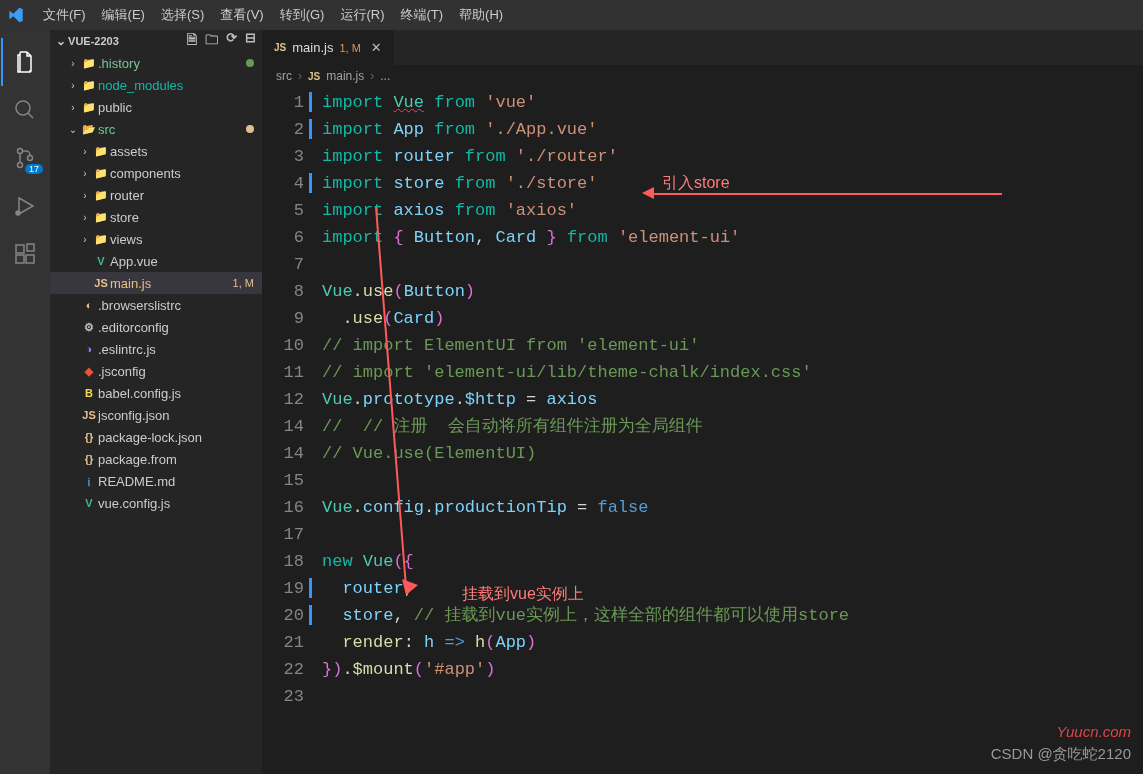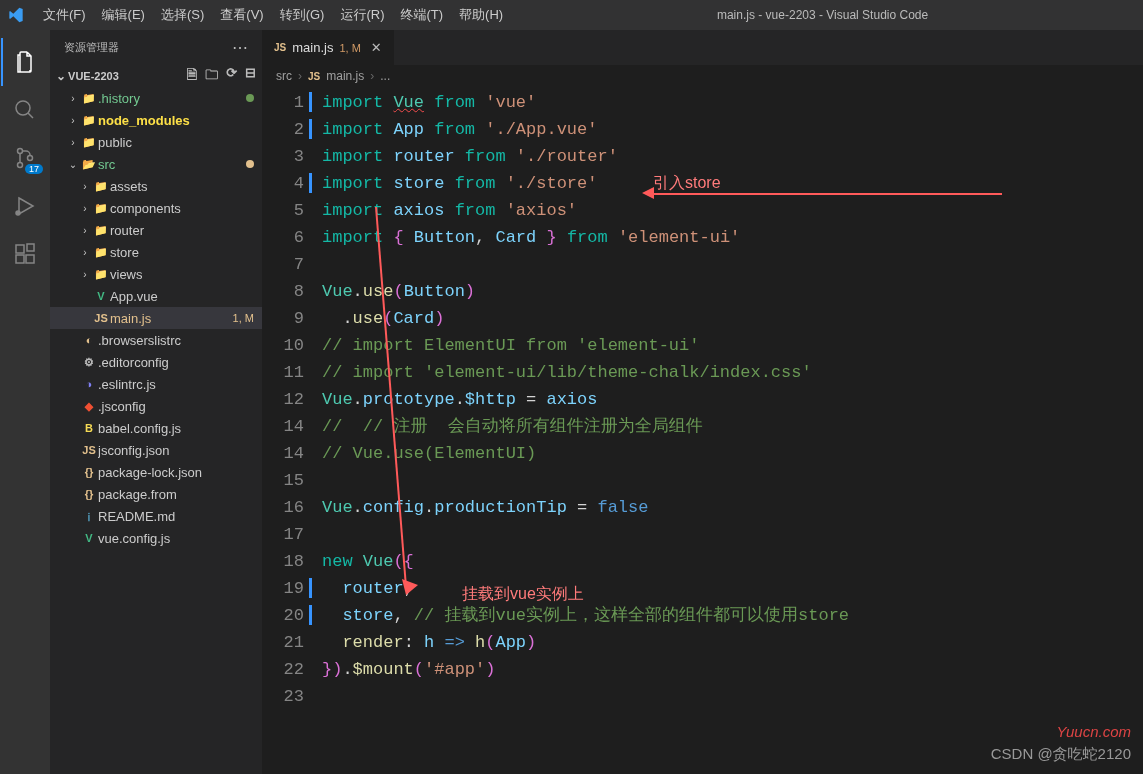--- a/index.html
+++ b/index.html
@@ -139,21 +139,20 @@
   <div class="menu" id="menubar">
       <span>文件(F)</span>
       <span>编辑(E)</span>
       <span>选择(S)</span>
       <span>查看(V)</span>
       <span>转到(G)</span>
       <span>运行(R)</span>
       <span>终端(T)</span>
       <span>帮助(H)</span>
     </div>
-  <div class="title">main.js - vue-2203 - Visual Studio Code</div>
 </div>
 
 <div class="main">
   <div class="activitybar">
     <div class="aicon active">
       <svg width="24" height="24" viewBox="0 0 24 24" fill="none" stroke="currentColor" stroke-width="1.5">
           <path d="M13 2H7a1 1 0 00-1 1v2M13 2l4 4v15a1 1 0 01-1 1H7a1 1 0 01-1-1V5M13 2v4h4M6 5H4v17h12v-2"></path>
         </svg>
     </div>
     <div class="aicon">
@@ -181,24 +180,20 @@
       <svg width="24" height="24" viewBox="0 0 24 24" fill="none" stroke="currentColor" stroke-width="1.5">
           <rect x="3" y="3" width="8" height="8"></rect>
           <rect x="3" y="13" width="8" height="8"></rect>
           <rect x="13" y="13" width="8" height="8"></rect>
           <rect x="14" y="2" width="7" height="7"></rect>
         </svg>
     </div>
   </div>
 
   <div class="sidebar">
-    <div class="sidebar-header">
-      <span>资源管理器</span>
-      <span class="dots">⋯</span>
-    </div>
     <div class="project-row">
       <span style="display:flex;align-items:center;gap:2px">
         <span style="font-size:12px">⌄</span>
         <span>VUE-2203</span>
       </span>
       <span class="actions">
         <span>🗎</span>
         <span>🗀</span>
         <span>⟳</span>
         <span>⊟</span>
@@ -207,21 +202,21 @@
     <div class="tree" id="tree">
         <div class="row" style="padding-left: 16px;">
           <span class="chev">›</span>
           <span class="ico" style="font-size: 11px;">📁</span>
           <span class="label" style="color: rgb(115, 201, 145);">.history</span>
           <span class="dot" style="background: rgb(106, 153, 85);"></span>
         </div>
         <div class="row" style="padding-left: 16px;">
           <span class="chev">›</span>
           <span class="ico" style="font-size: 11px;">📁</span>
-          <span class="label" style="color: #fde047; font-weight: bold;">node_modules</span>
+          <span class="label" style="color: #14b8a6;">node_modules</span>
         </div>
         <div class="row" style="padding-left: 16px;">
           <span class="chev">›</span>
           <span class="ico" style="font-size: 11px;">📁</span>
           <span class="label">public</span>
         </div>
         <div class="row" style="padding-left: 16px;">
           <span class="chev">⌄</span>
           <span class="ico" style="font-size: 11px;">📂</span>
           <span class="label" style="color: rgb(115, 201, 145);">src</span>
@@ -354,21 +349,21 @@
           <div class="ln">17</div>
           <div class="ln">18</div>
           <div class="ln mod">19</div>
           <div class="ln mod">20</div>
           <div class="ln">21</div>
           <div class="ln">22</div>
           <div class="ln">23</div>
         </div>
       <div class="codelines" id="codelines"><div class="cl"><span class="kw">import</span> <span class="cls squiggle">Vue</span> <span class="kw">from</span> <span class="str">'vue'</span></div><div class="cl"><span class="kw">import</span> <span class="var">App</span> <span class="kw">from</span> <span class="str">'./App.vue'</span></div><div class="cl"><span class="kw">import</span> <span class="var">router</span> <span class="kw">from</span> <span class="str">'./router'</span></div><div class="cl"><span class="kw">import</span> <span class="var">store</span> <span class="kw">from</span> <span class="str">'./store'</span></div><div class="cl"><span class="kw">import</span> <span class="var">axios</span> <span class="kw">from</span> <span class="str">'axios'</span></div><div class="cl"><span class="kw">import</span> <span class="brace">{</span> <span class="var">Button</span><span class="pun">,</span> <span class="var">Card</span> <span class="brace">}</span> <span class="kw">from</span> <span class="str">'element-ui'</span></div><div class="cl"></div><div class="cl"><span class="cls">Vue</span><span class="pun">.</span><span class="fn">use</span><span class="brace">(</span><span class="var">Button</span><span class="brace">)</span></div><div class="cl">  <span class="pun">.</span><span class="fn">use</span><span class="brace">(</span><span class="var">Card</span><span class="brace">)</span></div><div class="cl"><span class="cmt">// import ElementUI from 'element-ui'</span></div><div class="cl"><span class="cmt">// import 'element-ui/lib/theme-chalk/index.css'</span></div><div class="cl"><span class="cls">Vue</span><span class="pun">.</span><span class="var">prototype</span><span class="pun">.</span><span class="var">$http</span> <span class="pun">=</span> <span class="var">axios</span></div><div class="cl"><span class="cmt">//  // 注册  会自动将所有组件注册为全局组件</span></div><div class="cl"><span class="cmt">// Vue.use(ElementUI)</span></div><div class="cl"></div><div class="cl"><span class="cls">Vue</span><span class="pun">.</span><span class="var">config</span><span class="pun">.</span><span class="var">productionTip</span> <span class="pun">=</span> <span class="num">false</span></div><div class="cl"></div><div class="cl"><span class="kw">new</span> <span class="cls">Vue</span><span class="brace">({</span></div><div class="cl">  <span class="var">router</span><span class="pun">,</span></div><div class="cl">  <span class="var">store</span><span class="pun">,</span> <span class="cmt">// 挂载到vue实例上，这样全部的组件都可以使用store</span></div><div class="cl">  <span class="fn">render</span><span class="pun">:</span> <span class="var">h</span> <span class="num">=&gt;</span> <span class="fn">h</span><span class="brace">(</span><span class="var">App</span><span class="brace">)</span></div><div class="cl"><span class="brace">})</span><span class="pun">.</span><span class="fn">$mount</span><span class="brace">(</span><span class="str">'#app'</span><span class="brace">)</span></div><div class="cl"></div></div>
 
-      <div class="annotation" style="top:82px; left:391px;">引入store</div>
+      <div class="annotation" style="top:82px; left:400px;">引入store</div>
       <div class="arrow-line" style="top:106px; left:390px; width:350px;"></div>
       <div class="arrow-head" style="top:100px; left:380px;"></div>
 
       <svg style="position:absolute; top:120px; left:104px; z-index:4; pointer-events:none" width="250" height="400">
         <line x1="10" y1="0" x2="40" y2="380" stroke="#ff5a5a" stroke-width="2"></line>
         <polygon points="36,372 52,378 40,388" fill="#ff5a5a"></polygon>
       </svg>
       <div class="annotation" style="top:493px; left:200px;">挂载到vue实例上</div>
     </div>
   </div>

